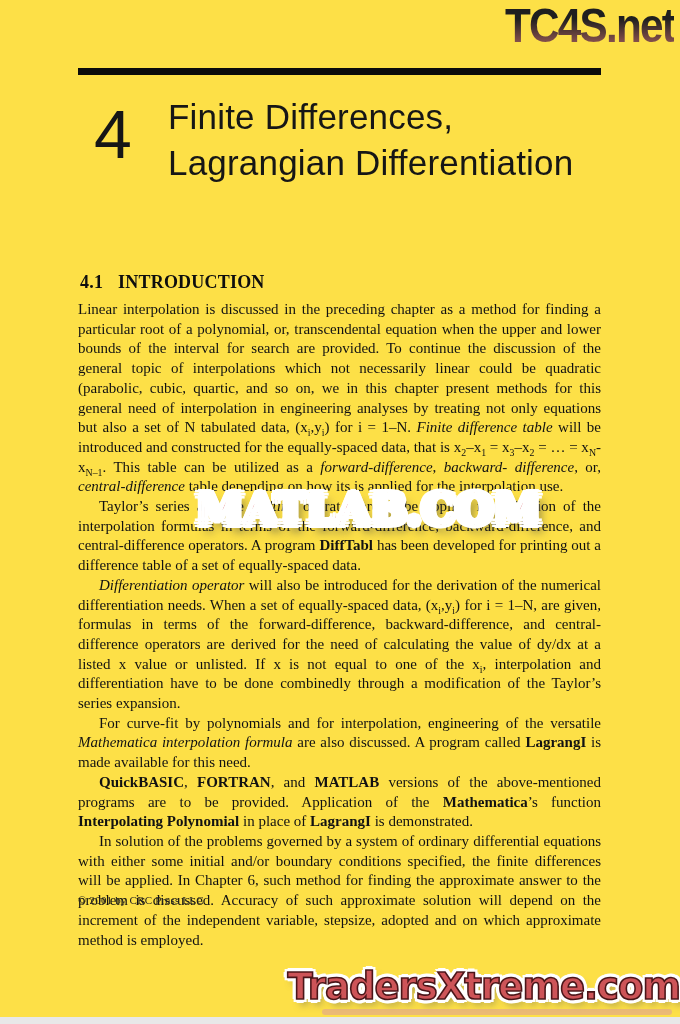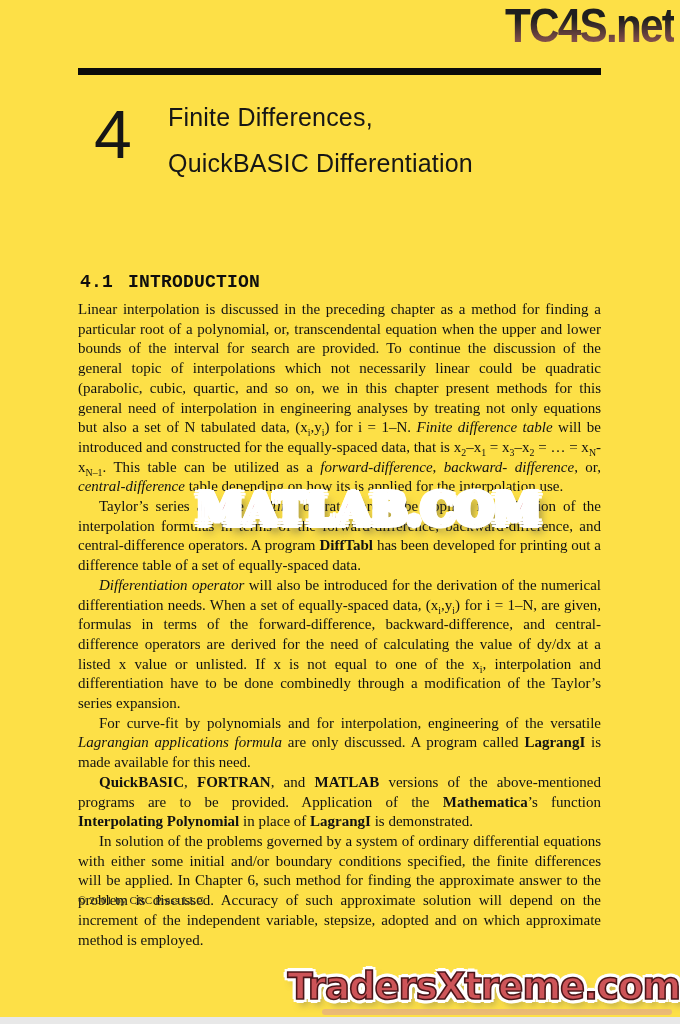--- a/index.html
+++ b/index.html
@@ -26,28 +26,28 @@
   }
 
   
   .chapter-head { position:absolute; left:78px; top:100px; width:530px; display:flex; }
   .chapter-num {
     width:90px; padding-left:16px; box-sizing:border-box;
     font-family:"Liberation Sans", sans-serif; font-size:68px; line-height:1; 
     color:#161616; font-weight:500;
   }
   .chapter-title {
-    font-family:"Liberation Sans", sans-serif; font-size:25px; line-height:46px;
+    font-family:"Liberation Sans", sans-serif; font-size:35px; line-height:46px;
     letter-spacing:0.2px; color:#161616; margin-top:-6px;
   }
 
   
   .section-head {
     position:absolute; left:80px; top:272px;
-    font-family:Liberation Mono, monospace; font-weight:bold; font-size:18px;
+    font-family:Liberation Serif, serif; font-weight:bold; font-size:18px;
     color:#0e0e0e; letter-spacing:0.2px;
   }
   .section-head .sec-title { margin-left:15px; }
 
   
   .body-col {
     position:absolute; left:78px; top:300px; width:523px;
     font-size:15px; line-height:19.7px; text-align:justify; color:#121212;
   }
   .body-col p { margin:0; }
@@ -96,33 +96,33 @@
 <div class="page">
 
   <div class="logo-top">TC4S.net</div>
 
   <div class="rule"></div>
 
   <div class="chapter-head">
     <div class="chapter-num">4</div>
     <div class="chapter-title">
       <div>Finite Differences,</div>
-      <div>QuickBASIC Differentiation</div>
+      <div>Lagrangian Differentiation</div>
     </div>
   </div>
 
   <div class="section-head">
     <span class="sec-num">4.1</span><span class="sec-title">INTRODUCTION</span>
   </div>
 
   <div class="body-col">
       <p><span>Linear interpolation is discussed in the preceding chapter as a method for finding a particular root of a polynomial, or, transcendental equation when the upper and lower bounds of the interval for search are provided. To continue the discussion of the general topic of interpolations which not necessarily linear could be quadratic (parabolic, cubic, quartic, and so on, we in this chapter present methods for this general need of interpolation in engineering analyses by treating not only equations but also a set of N tabulated data, (x</span><sub>i</sub><span>,y</span><sub>i</sub><span>) for i = 1–N. </span><span style="font-style: italic;">Finite difference table</span><span> will be introduced and constructed for the equally-spaced data, that is x</span><sub>2</sub><span>–x</span><sub>1</sub><span> = x</span><sub>3</sub><span>–x</span><sub>2</sub><span> = … = x</span><sub>N</sub><span>-x</span><sub>N–1</sub><span>. This table can be utilized as a </span><span style="font-style: italic;">forward-difference</span><span>, </span><span style="font-style: italic;">backward- difference</span><span>, or, </span><span style="font-style: italic;">central-difference</span><span> table depending on how its is applied for the interpolation use.</span></p>
       <p class="ind"><span>Taylor’s series and the </span><span style="font-style: italic;">shifting</span><span> operator are to be applied in derivation of the interpolation formulas in terms of the forward-difference, backward-difference, and central-difference operators. A program </span><span style="font-weight: bold;">DiffTabl</span><span> has been developed for printing out a difference table of a set of equally-spaced data.</span></p>
       <p class="ind"><span style="font-style: italic;">Differentiation operator</span><span> will also be introduced for the derivation of the numerical differentiation needs. When a set of equally-spaced data, (x</span><sub>i</sub><span>,y</span><sub>i</sub><span>) for i = 1–N, are given, formulas in terms of the forward-difference, backward-difference, and central-difference operators are derived for the need of calculating the value of dy/dx at a listed x value or unlisted. If x is not equal to one of the x</span><sub>i</sub><span>, interpolation and differentiation have to be done combinedly through a modification of the Taylor’s series expansion.</span></p>
-      <p class="ind"><span>For curve-fit by polynomials and for interpolation, engineering of the versatile </span><span style="font-style: italic;">Lagrangian applications formula</span><span> are only discussed. A program called </span><span style="font-weight: bold;">LagrangI</span><span> is made available for this need.</span></p>
+      <p class="ind"><span>For curve-fit by polynomials and for interpolation, engineering of the versatile </span><span style="font-style: italic;">Mathematica interpolation formula</span><span> are also discussed. A program called </span><span style="font-weight: bold;">LagrangI</span><span> is made available for this need.</span></p>
       <p class="ind"><span style="font-weight: bold;">QuickBASIC</span><span>, </span><span style="font-weight: bold;">FORTRAN</span><span>, and </span><span style="font-weight: bold;">MATLAB</span><span> versions of the above-mentioned programs are to be provided. Application of the </span><span style="font-weight: bold;">Mathematica</span><span>’s function </span><span style="font-weight: bold;">Interpolating Polynomial</span><span> in place of </span><span style="font-weight: bold;">LagrangI</span><span> is demonstrated.</span></p>
       <p class="ind"><span>In solution of the problems governed by a system of ordinary differential equations with either some initial and/or boundary conditions specified, the finite differences will be applied. In Chapter 6, such method for finding the approximate answer to the problem is discussed. Accuracy of such approximate solution will depend on the increment of the independent variable, stepsize, adopted and on which approximate method is employed.</span></p>
     </div>
 
   <div class="watermark-center">MATLAB.COM</div>
 
   <div class="footer">© 2001 by CRC Press LLC</div>
 
   <div class="logo-bottom">TradersXtreme.com</div>
 

